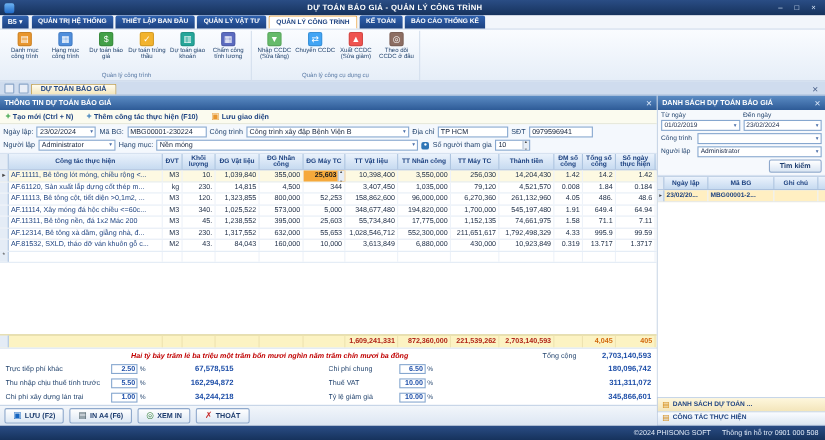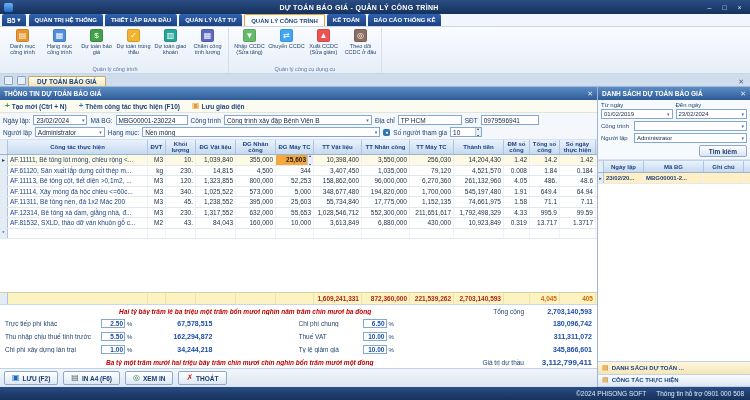--- a/index.html
+++ b/index.html
@@ -477,25 +477,20 @@
           </div>
           <div class="shalf right">
             <div class="slabel">Tỷ lệ giảm giá</div>
             <div class="spct">10.00</div>
             <div class="ppct">%</div>
             <div class="sval">345,866,601</div>
           </div>
         </div>
       </div>
 
-    <div class="wordsrow">
-      <span class="words">Ba tỷ một trăm mười hai triệu bảy trăm chín mươi chín nghìn bốn trăm mười một đồng</span>
-      <span class="wlabel">Giá trị dự thầu</span>
-      <span class="wvalue bidvalue">3,112,799,411</span>
-    </div>
 
     <div class="actionbar" id="actionBar">
         <div class="abtn">
           <div class="aicon" style="color: rgb(21, 101, 192);">▣</div>
           <div class="albl">LƯU (F2)</div>
         </div>
         <div class="abtn">
           <div class="aicon" style="color: rgb(69, 90, 100);">▤</div>
           <div class="albl">IN A4 (F6)</div>
         </div>

